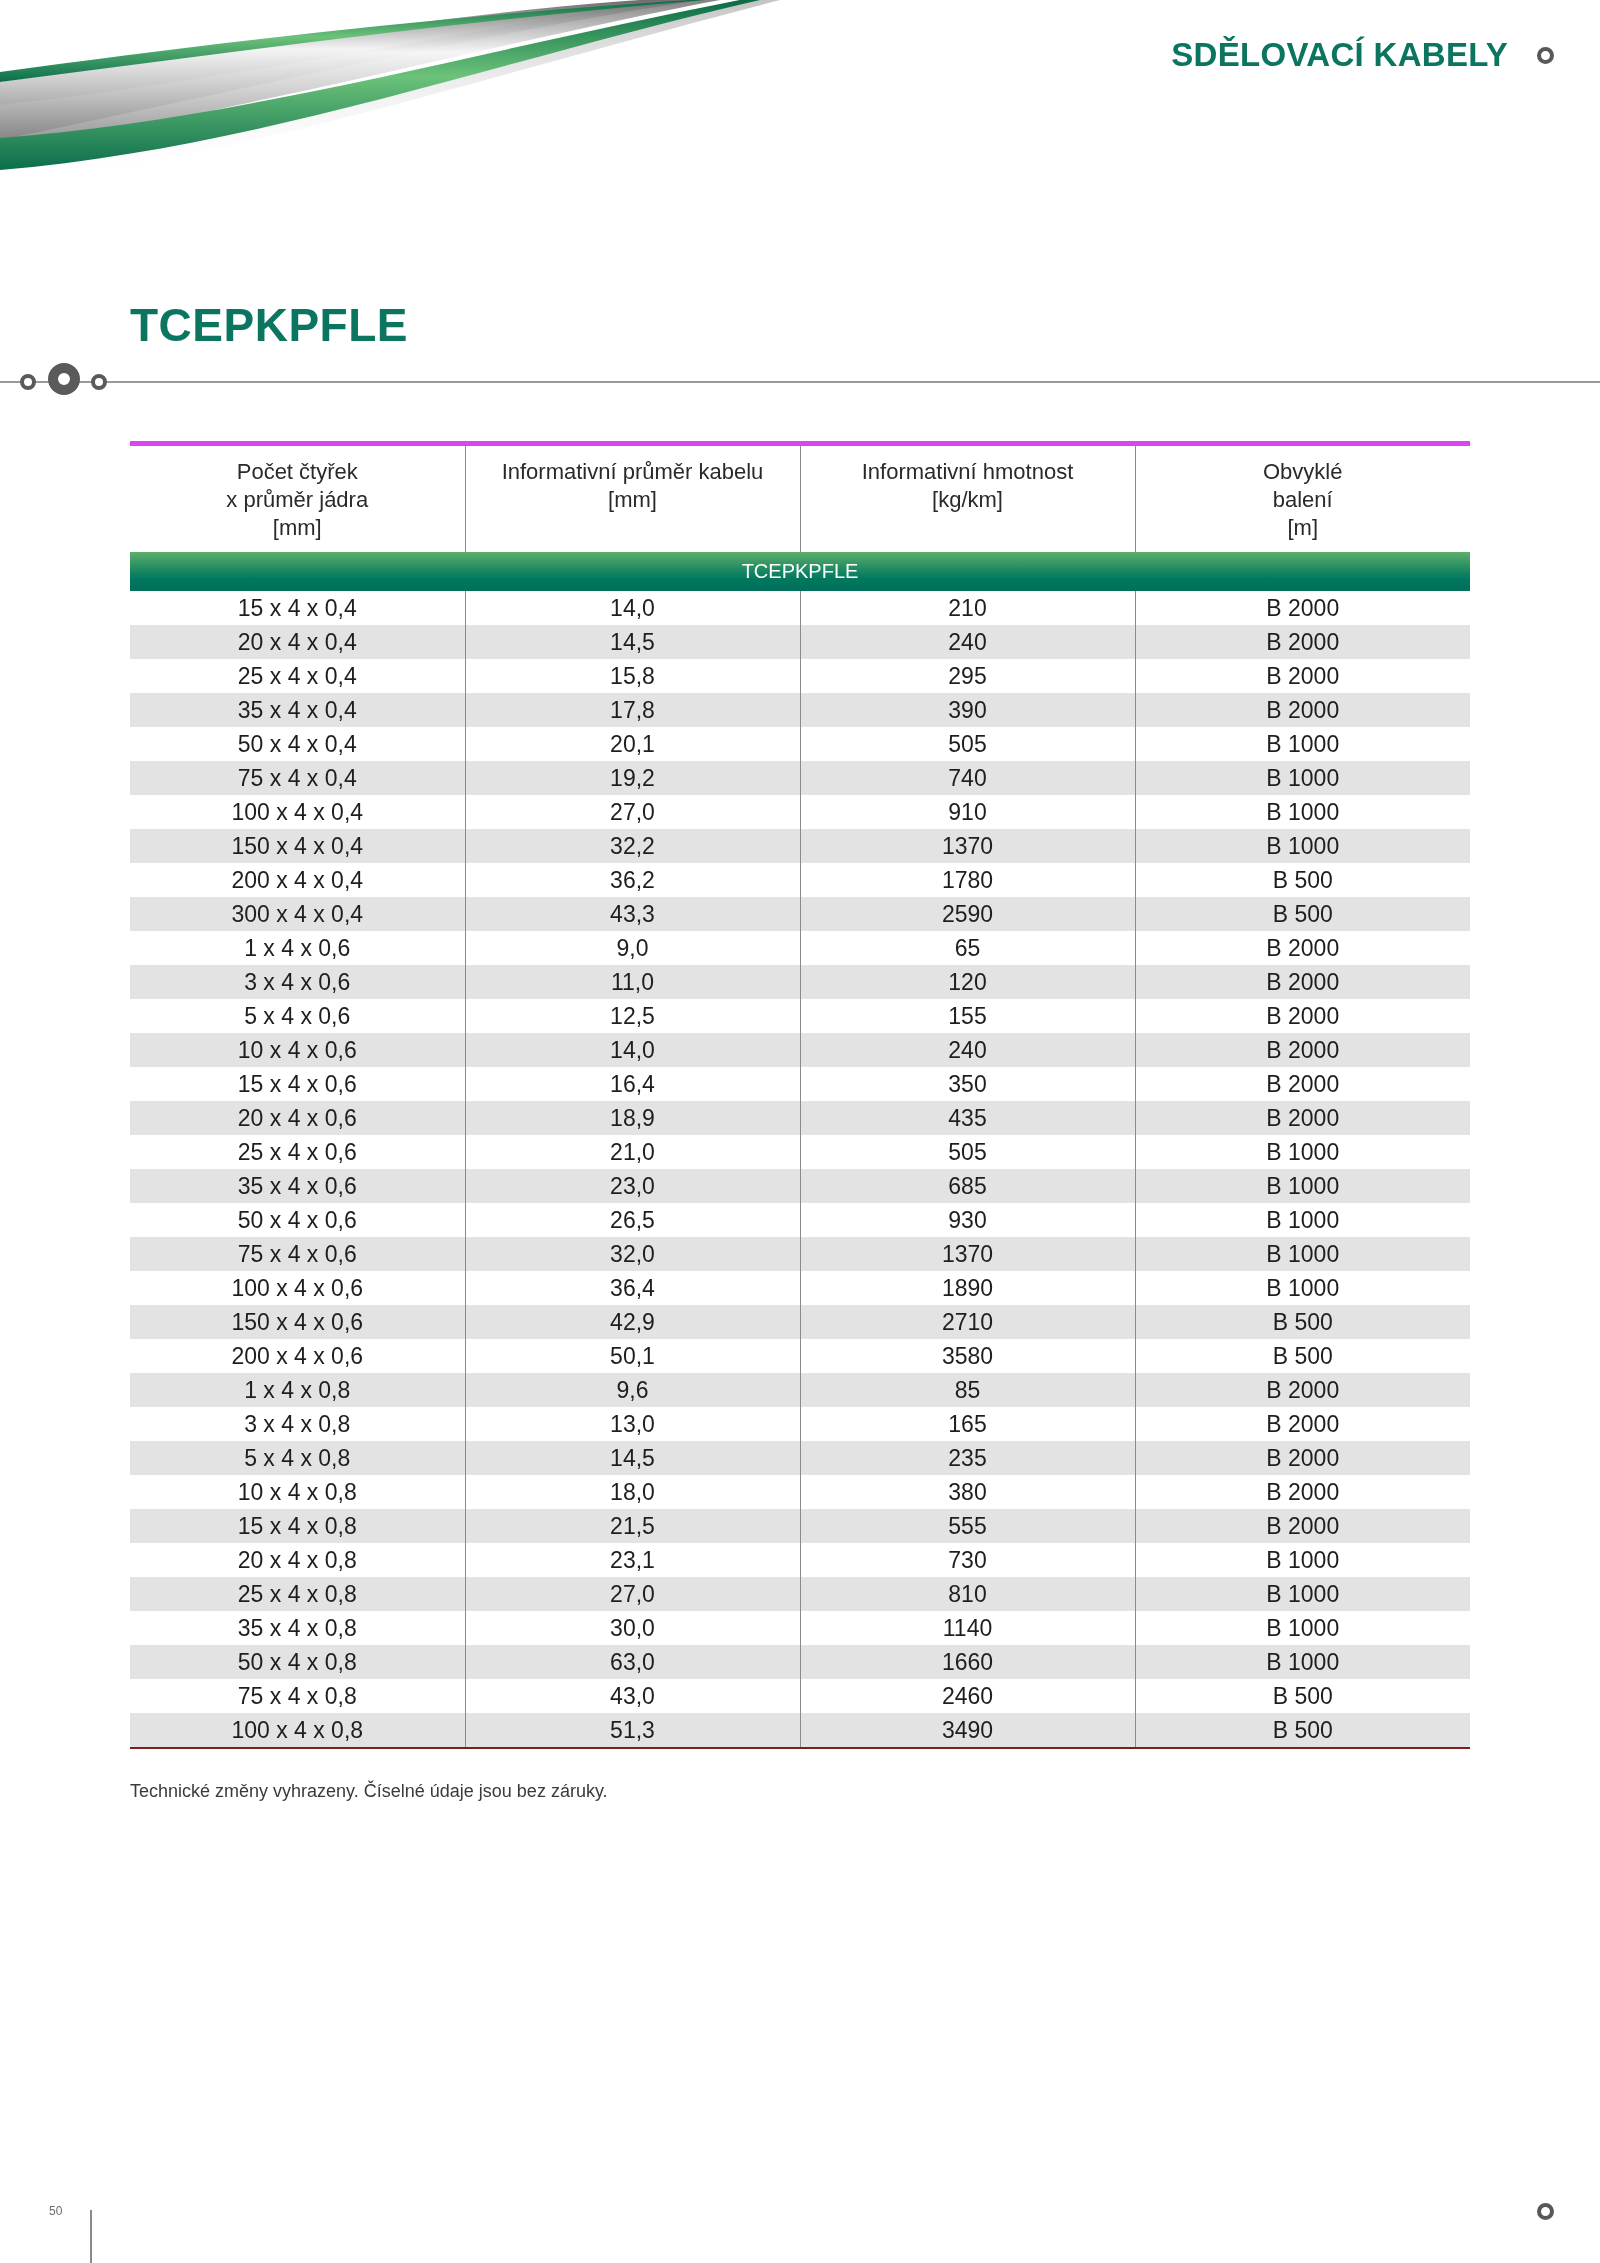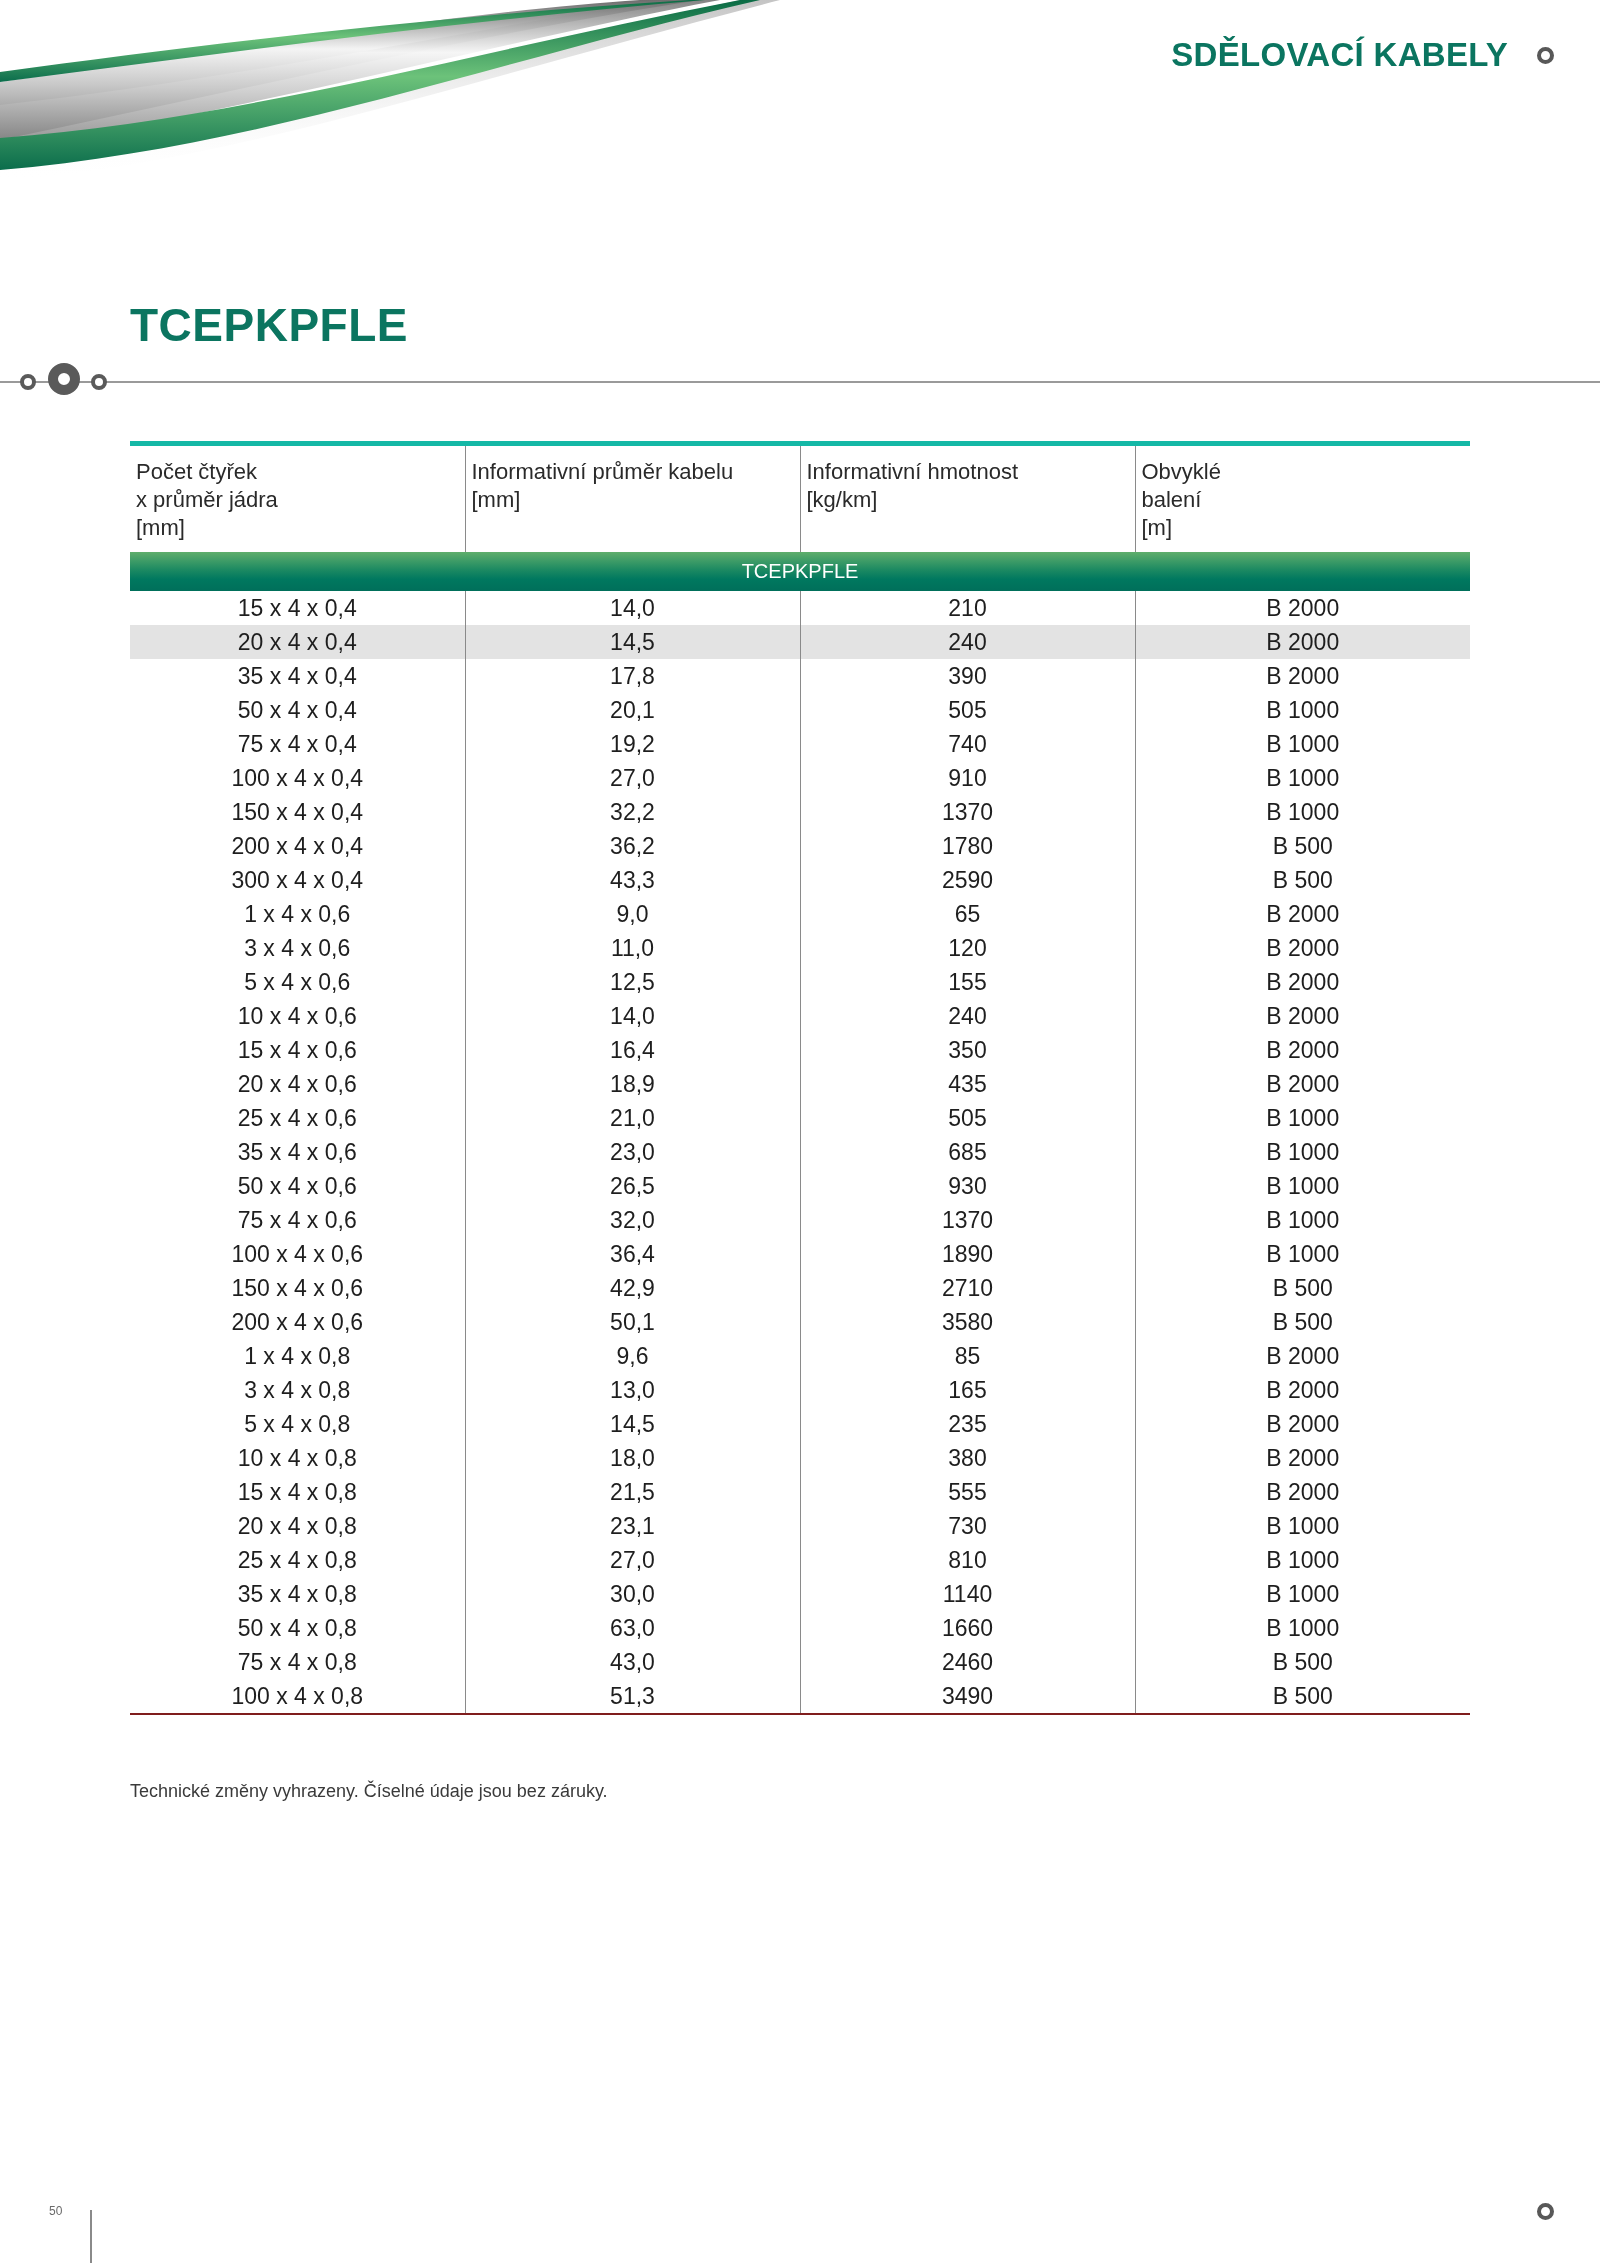--- a/index.html
+++ b/index.html
@@ -20,24 +20,24 @@
 
   .rule { position: absolute; left: 0; right: 0; top: 381px; height: 2px; background: #9a9a9a; }
   .rule-ring { position: absolute; border-radius: 50%; background: #fff; }
   .ring-s1 { left: 20px; top: 374px; width: 8px; height: 8px; border: 4px solid #5a5a5a; }
   .ring-big { left: 48px; top: 363px; width: 12px; height: 12px; border: 10px solid #5a5a5a; }
   .ring-s2 { left: 91px; top: 374px; width: 8px; height: 8px; border: 4px solid #5a5a5a; }
 
   .data-table { position: absolute; left: 130px; top: 441px; width: 1340px; border-collapse: collapse;
                 table-layout: fixed; }
   .data-table col { width: 25%; }
-  .data-table thead tr.head-row th { border-top: 5px solid #14b8a6; font-weight: normal;
+  .data-table thead tr.head-row th { border-top: 5px solid #d946ef; font-weight: normal;
       font-family: "Liberation Sans Narrow", "Liberation Sans", sans-serif;
       font-size: 22px; line-height: 28px; color: #2a2a2a; vertical-align: top;
-      padding: 12px 6px 10px 6px; height: 78px; text-align: left; }
+      padding: 12px 6px 10px 6px; height: 78px; text-align: center; }
   .data-table th + th, .data-table td + td { border-left: 1.5px solid #8a8a8a; }
   .group-row td { height: 39px; padding: 0; text-align: center; color: #ffffff; font-size: 20px;
       background: linear-gradient(to bottom, #5fae6c 0%, #1d8a62 45%, #00785f 70%, #006f5a 100%);
       border-left: none !important; }
   .data-table tbody tr.data-row td { height: 34px; padding: 0; text-align: center; font-size: 23px;
       color: #1e1e1e; line-height: 34px; }
   .data-table tbody tr.data-row:nth-child(odd of .data-row) td { background: #ffffff; }
   .data-table tbody tr.data-row.alt td { background: #e3e3e3; }
   .data-table tbody tr.data-row:last-child td { border-bottom: 2px solid #7f1d1d; }
 
@@ -122,20 +122,26 @@
         <td>14,0</td>
         <td>210</td>
         <td>B 2000</td>
       </tr>
       <tr class="data-row alt">
         <td>20 x 4 x 0,4</td>
         <td>14,5</td>
         <td>240</td>
         <td>B 2000</td>
       </tr>
+      <tr class="data-row">
+        <td>25 x 4 x 0,4</td>
+        <td>15,8</td>
+        <td>295</td>
+        <td>B 2000</td>
+      </tr>
       <tr class="data-row alt">
         <td>35 x 4 x 0,4</td>
         <td>17,8</td>
         <td>390</td>
         <td>B 2000</td>
       </tr>
       <tr class="data-row">
         <td>50 x 4 x 0,4</td>
         <td>20,1</td>
         <td>505</td>

